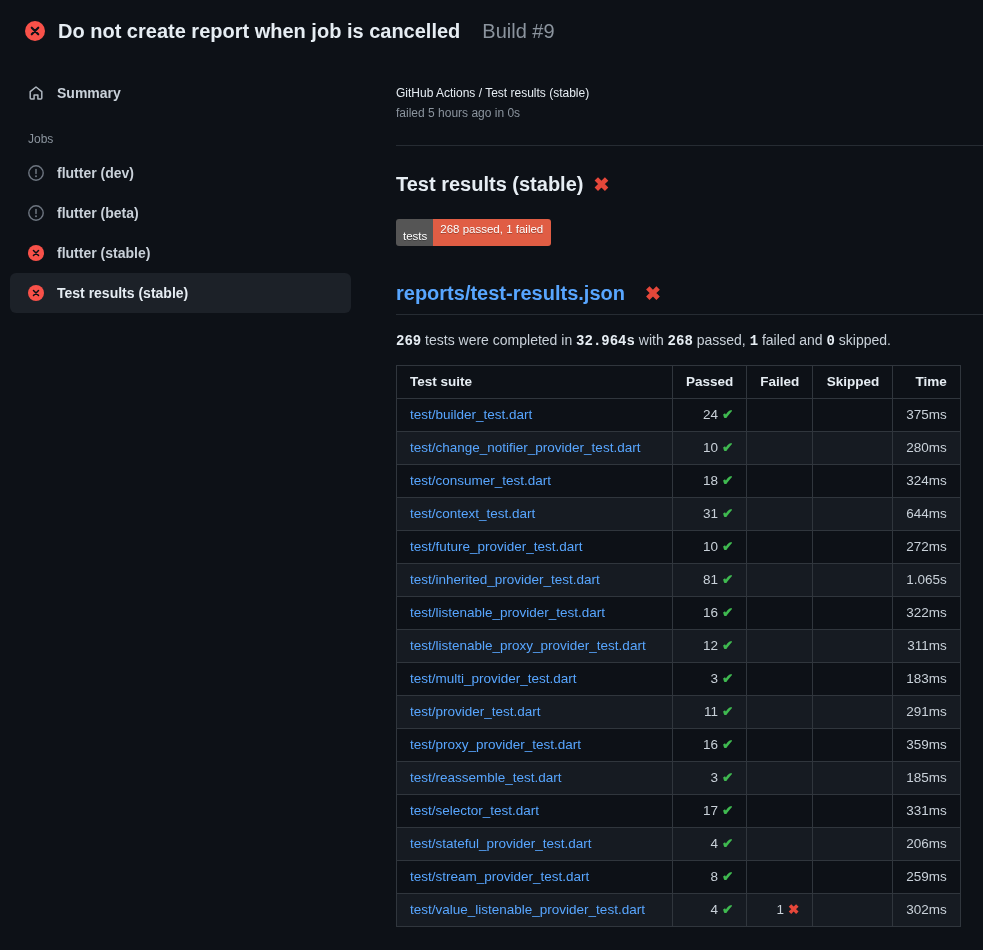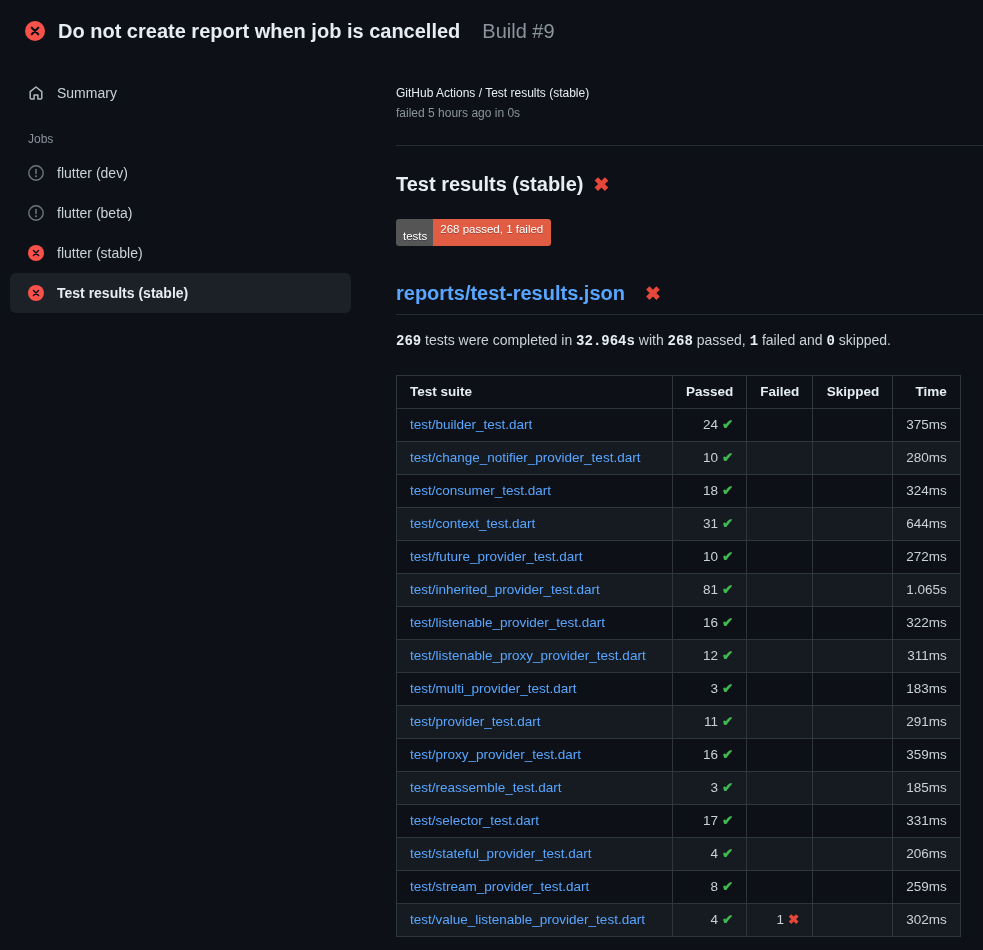--- a/index.html
+++ b/index.html
@@ -30,21 +30,21 @@
     padding:18px 24px 12px 25px;height:56px;
   }
   .app-header .status-icon{width:20px;height:20px;flex:0 0 auto;display:block;}
   .app-header h1{font-size:20px;font-weight:700;color:var(--fg-bright);white-space:nowrap;}
   .app-header .build-no{font-size:20px;font-weight:500;color:var(--fg-muted);margin-left:9px;}
   
   .sidebar{position:absolute;left:0;top:56px;width:380px;padding-top:17px;}
   .sidebar-item{
     display:flex;align-items:center;gap:13px;
     height:40px;margin:0 29px 0 10px;padding:0 18px;
-    border-radius:6px;font-size:14px;color:var(--fg);cursor:pointer;
+    border-radius:6px;font-size:14px;color:var(--fg);cursor:pointer;font-weight:bold;
   }
   .sidebar-item .icon{width:16px;height:16px;flex:0 0 auto;display:block;}
   .sidebar-item .icon svg{display:block;}
   .sidebar-item.selected{background:var(--sel-bg);font-weight:700;color:var(--fg-bright);}
   .sidebar-section-label{
     font-size:12px;color:var(--fg-muted);
     margin-top:12px;height:28px;line-height:28px;padding-left:28px;
   }
   
   .main{position:absolute;left:396px;top:56px;right:0;padding-top:29px;}
@@ -64,21 +64,21 @@
   
   .report-heading{
     margin-top:34px;font-size:20px;font-weight:700;color:var(--link);
     line-height:26px;display:flex;align-items:center;gap:20px;
     padding-bottom:8px;border-bottom:1px solid var(--border-muted);
   }
   .report-heading .heading-link{color:var(--link);text-decoration:none;cursor:pointer;}
   .report-summary{margin-top:15px;font-size:14px;line-height:20px;color:var(--fg);}
   .report-summary b{color:var(--fg-bright);font-family:Liberation Mono, monospace;}
   
-  table.results{border-collapse:collapse;margin-top:24px;table-layout:fixed;font-size:13.5px;}
+  table.results{border-collapse:collapse;margin-top:14px;table-layout:fixed;font-size:13.5px;}
   table.results th, table.results td{
     border:1px solid var(--border);
     padding:7px 13px;line-height:18px;white-space:nowrap;overflow:hidden;
   }
   table.results th{font-weight:700;color:var(--fg-bright);text-align:left;background:var(--bg);}
   table.results th.num, table.results td.num{text-align:right;}
   table.results tbody tr:nth-child(odd) td{background:var(--bg);}
   table.results tbody tr:nth-child(even) td{background:var(--bg-subtle);}
   td .suite-link{color:var(--link);text-decoration:none;cursor:pointer;}
   .cell-check{color:var(--green);font-weight:700;margin-left:4px;}

